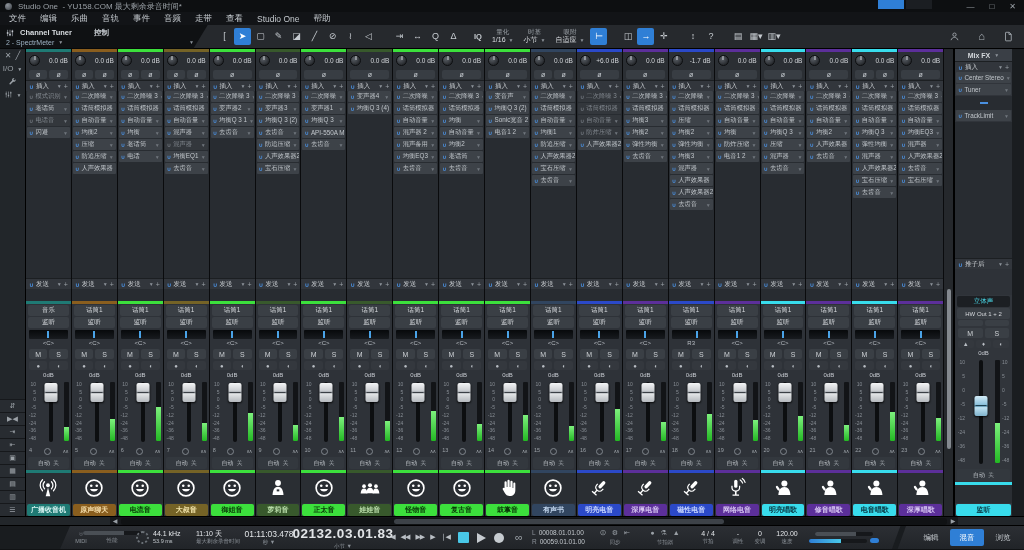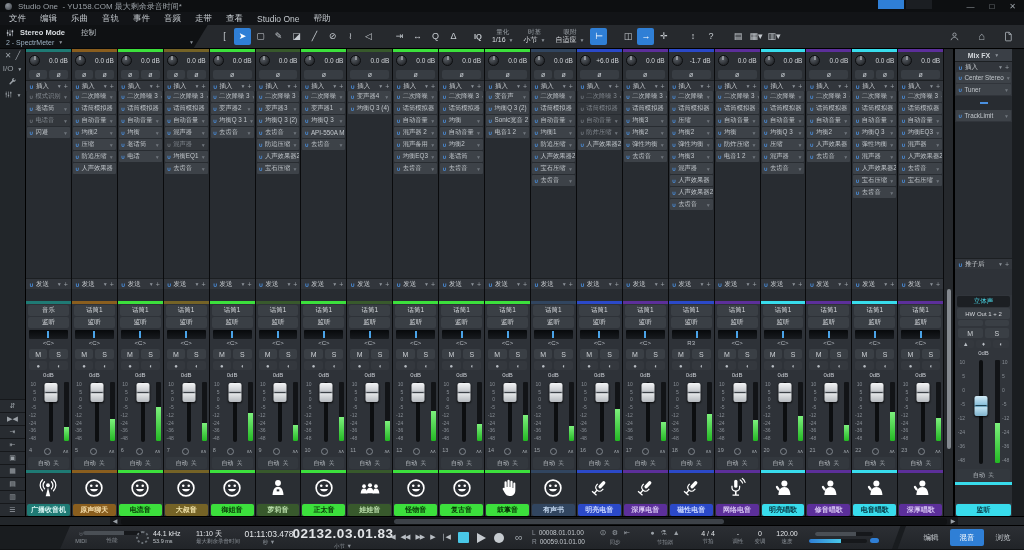--- a/index.html
+++ b/index.html
@@ -13,21 +13,21 @@
   .chip-dark{position:absolute;right:92px;top:0;width:26px;height:9px;background:#1b1e22}
   .winctl{position:absolute;right:8px;top:3px;display:flex;gap:15px;color:#9aa0a6;font-size:8px;line-height:1}
   .winctl span{cursor:default}
   
   .menubar{height:13px;background:#121417;display:flex;align-items:center;gap:14px;padding-left:9px;font-size:8.5px;color:#c3c8cd}
   
   .toolbar{height:24px;background:#26292d;display:flex;align-items:center;border-bottom:1px solid #000;position:relative}
   .mode-panel{width:208px;height:24px;background:#0f1113;clip-path:polygon(0 0,100% 0,93% 100%,0 100%);
     display:flex;flex-direction:column;justify-content:center;padding:1px 14px 1px 6px;gap:1px;flex:none}
   .mode-r1{display:flex;align-items:center;gap:6px;font-size:7.5px;color:#d9dde1;font-weight:bold}
-  .mode-r1 .ctl{font-weight:normal;color:#c3c8cd;margin-left:10px}
+  .mode-r1 .ctl{font-weight:bold;color:#c3c8cd;margin-left:16px}
   .mode-r2{display:flex;align-items:center;font-size:7px;color:#9fb4c6;gap:4px}
   .mode-r2 .car2{color:#8d939a;font-size:5px}
   .mode-r2 .carR{margin-left:auto;color:#8d939a;font-size:5px}
   .mini-fader{width:8px;height:8px;flex:none}
   .tgroup{display:flex;align-items:center;gap:1px;margin-left:8px}
   .tbtn{min-width:17px;height:17px;padding:0 2px;border-radius:2px;display:flex;align-items:center;justify-content:center;
     color:#c6cbd0;font-size:9px;line-height:1}
   .tbtn.active{background:#2f7fd6;color:#fff}
   .ddcluster{display:flex;flex-direction:column;align-items:center;justify-content:center;margin-left:10px;line-height:1.2}
   .ddlab{font-size:6.5px;color:#9aa0a6}
@@ -195,21 +195,21 @@
 
 <div class="toolbar">
   <div class="mode-panel">
     <div class="mode-r1">
       <svg class="mini-fader" viewBox="0 0 10 10">
           <path d="M2 1v8M5 1v8M8 1v8" stroke="#8d939a" stroke-width="1"></path>
           <rect x="1" y="4" width="2" height="2" fill="#c6cbd0"></rect>
           <rect x="4" y="6" width="2" height="2" fill="#c6cbd0"></rect>
           <rect x="7" y="2" width="2" height="2" fill="#c6cbd0"></rect>
         </svg>
-      <span>Stereo Mode</span>
+      <span>Channel Tuner</span>
       <span class="ctl">控制</span>
     </div>
     <div class="mode-r2">
       <span>2 - SpectrMeter</span>
       <span class="car2">▼</span>
       <span class="carR">▼</span>
     </div>
   </div>
   <div class="tgroup" id="tools1">
       <span class="tbtn">[</span>

